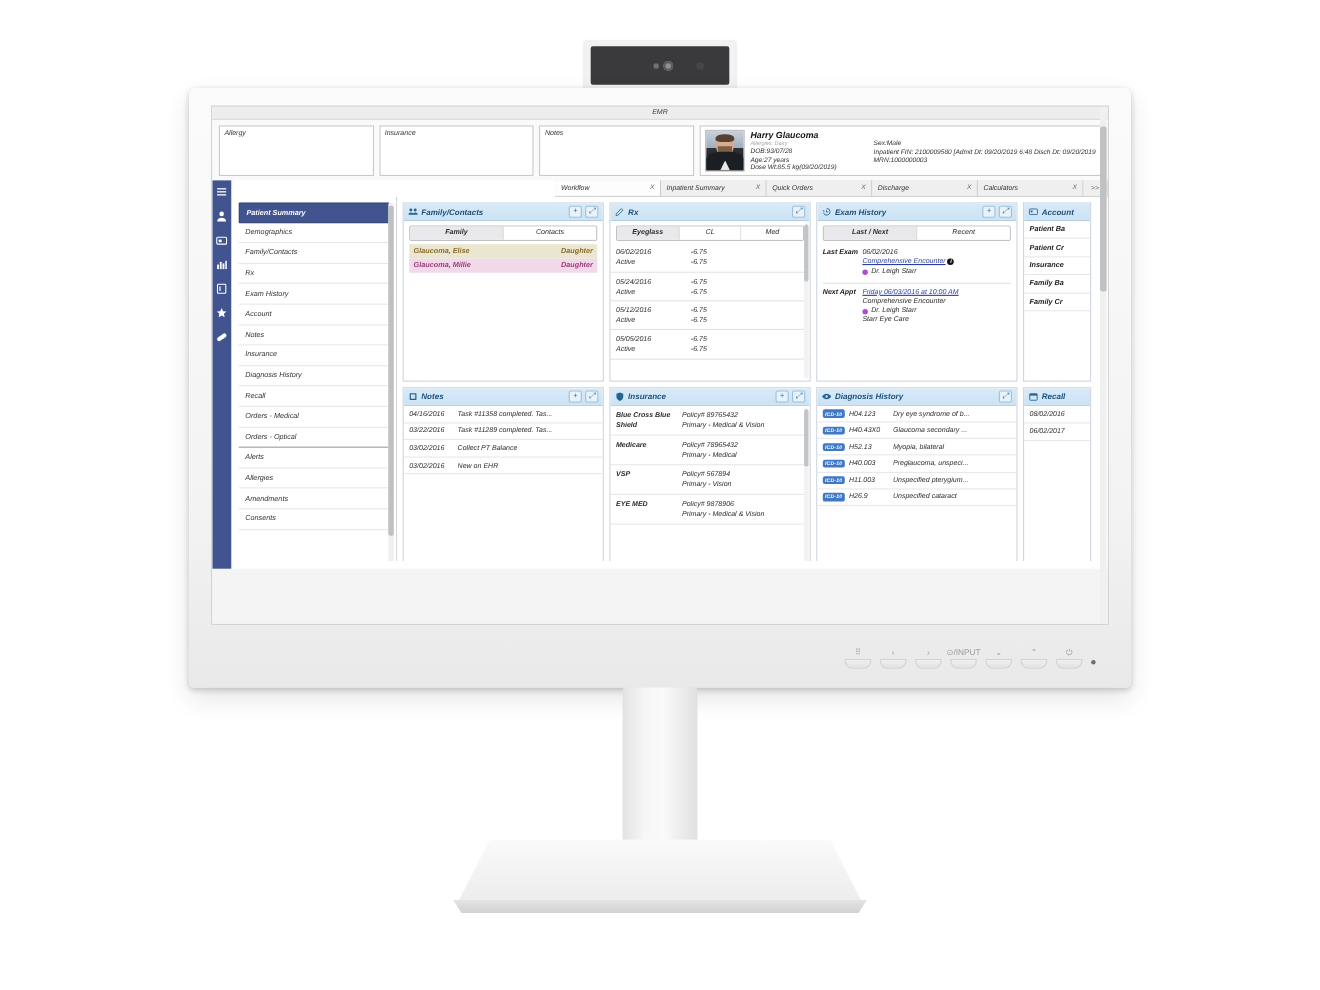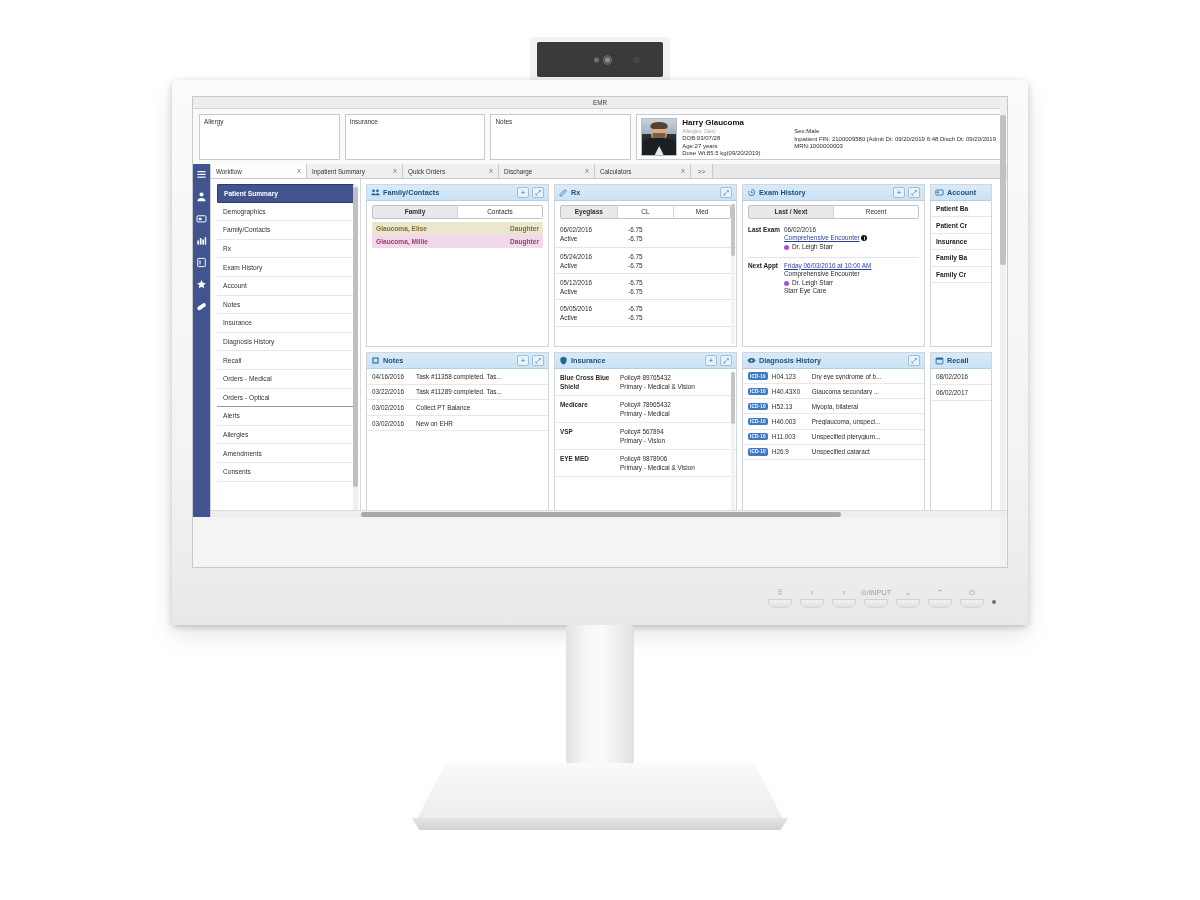--- a/index.html
+++ b/index.html
@@ -64,21 +64,21 @@
   .base-top { position:absolute; left:416px; top:763px; width:368px; height:58px;
       background:linear-gradient(180deg,#fafafa,#ececec);
       clip-path:polygon(8% 0%, 92% 0%, 100% 100%, 0% 100%); }
   .base-edge { position:absolute; left:408px; top:818px; width:384px; height:12px;
       background:linear-gradient(180deg,#e4e4e4,#d2d2d2);
       clip-path:polygon(1% 0%, 99% 0%, 97% 100%, 3% 100%);
       box-shadow:0 4px 10px rgba(0,0,0,.10); }
 
   
   .emr { width:100%; height:100%; background:#f4f4f4; position:relative;
-      font-size:6.6px; color:#2b2b2b; }
+      font-size:6.6px; color:#2b2b2b;font-style:italic; }
   .titlebar { height:12px; background:#ededed; border-bottom:1px solid #d6d6d8;
       display:flex; align-items:center; justify-content:center; }
   .titlebar span { font-size:6.4px; color:#3b3b3b; }
 
   .banner { display:flex; gap:5px; padding:5px 6px 4px 6px; background:#fafafa; }
   .banner-box { flex:1; height:46px; background:#fff; border:1px solid #c9cacc;
       padding:3px 4px; }
   .banner-box .lbl { font-size:6.4px; color:#333; }
   .pt-box { flex:2.35; height:46px; background:#fff; border:1px solid #c9cacc;
       display:flex; padding:3px 4px; gap:5px; }
@@ -103,21 +103,21 @@
   .pt-right { flex:1; padding-top:10px; }
 
   .workarea { display:flex; height:353px; }
   .iconrail { width:17px; background:#41548f; display:flex; flex-direction:column;
       align-items:center; padding-top:5px; gap:11px; flex:none; }
   .railico { width:11px; height:11px; color:#ffffff; display:flex; align-items:center;
       justify-content:center; }
   .railico svg { width:11px; height:11px; fill:#fff; }
 
   .mainpanel { flex:1; display:flex; flex-direction:column; background:#fff;
-      border-left:1px solid #cfd0d2; }
+      border-left:1px solid #cfd0d2;align-items:flex-end; }
   .tabstrip { display:flex; height:15px; background:#e9e9eb; border-bottom:1px solid #c9cacc; }
   .tab { display:flex; align-items:center; justify-content:space-between; padding:0 5px;
       font-size:6.3px; color:#333; border-right:1px solid #c9cacc; min-width:96px;
       background:#efefef; }
   .tab.active { background:#fdfdfd; }
   .tab .x { color:#6c6c6e; font-size:6px; margin-left:6px; }
   .tab.more { min-width:22px; justify-content:center; color:#555; }
 
   .content { flex:1; display:flex; overflow:hidden; background:#fff; }
 

